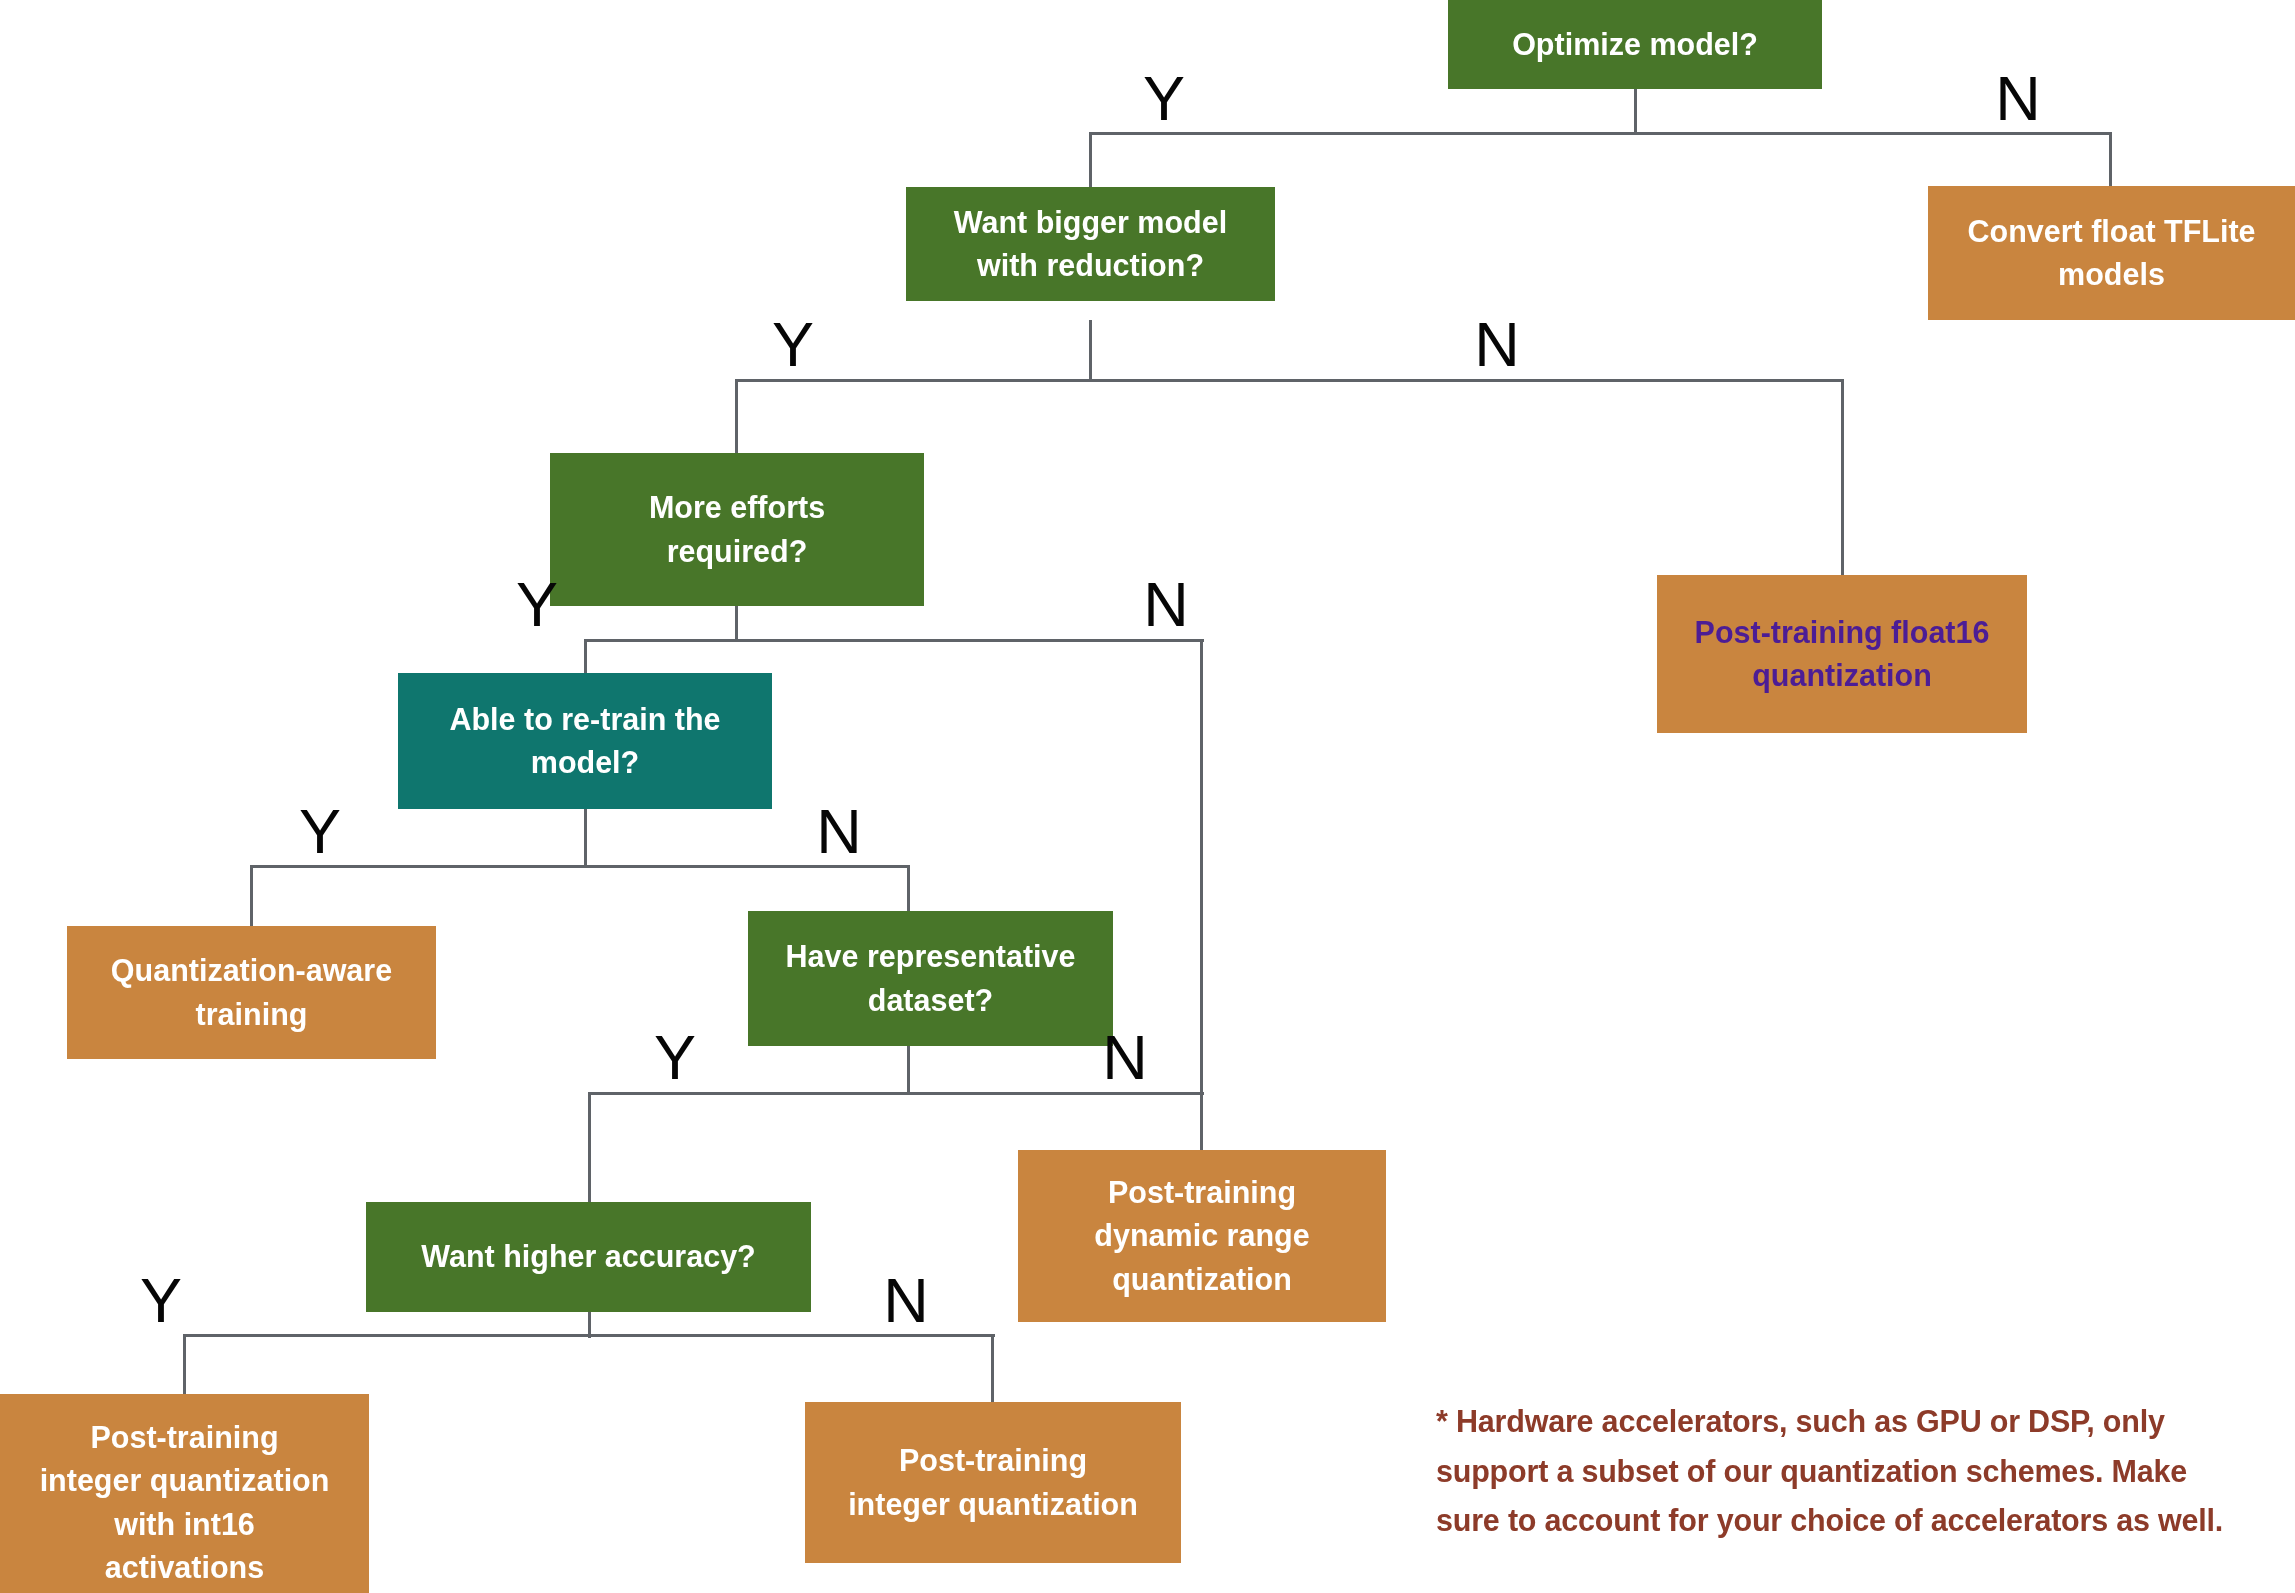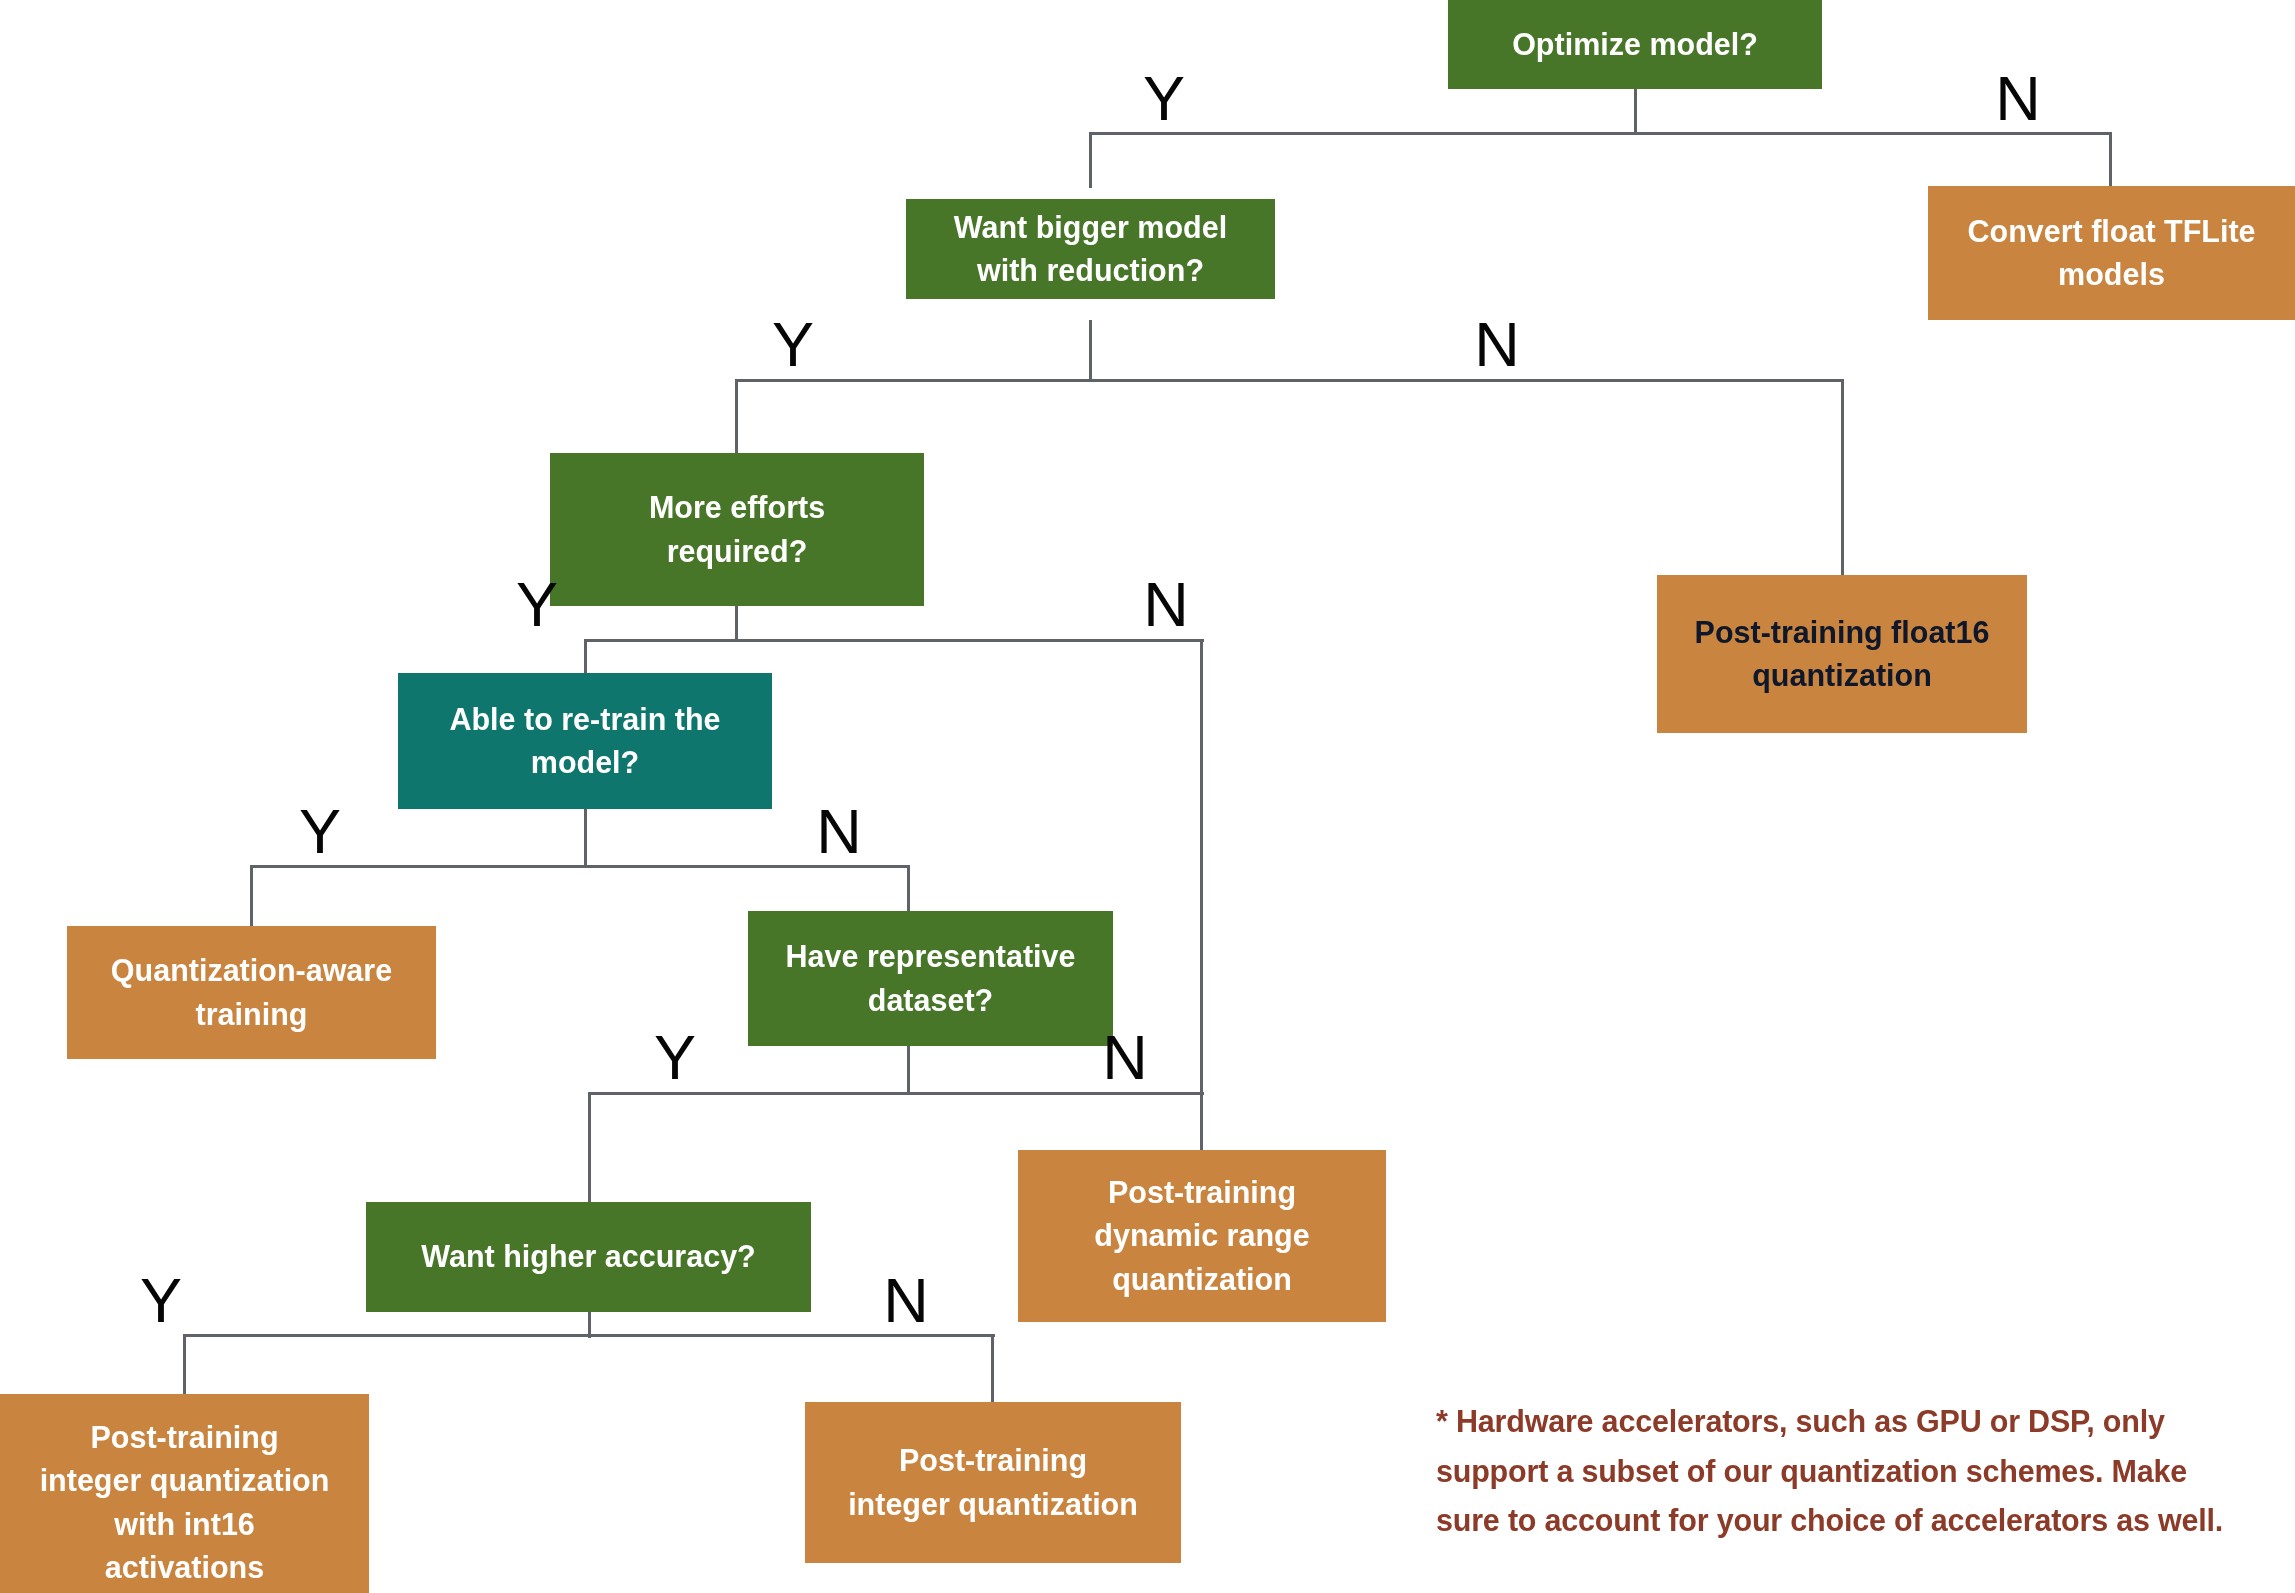--- a/index.html
+++ b/index.html
@@ -67,33 +67,33 @@
       <div class="edge" style="background: rgb(95, 99, 104); left: 588px; top: 1092px; width: 3px; height: 111px;"></div>
       <div class="edge" style="background: rgb(95, 99, 104); left: 588px; top: 1311px; width: 3px; height: 26.6px;"></div>
       <div class="edge" style="background: rgb(95, 99, 104); left: 183px; top: 1334px; width: 812px; height: 3px;"></div>
       <div class="edge" style="background: rgb(95, 99, 104); left: 183px; top: 1334px; width: 3px; height: 61px;"></div>
       <div class="edge" style="background: rgb(95, 99, 104); left: 991px; top: 1334px; width: 3px; height: 69px;"></div>
     </div>
   <div id="nodes-layer">
       <div class="node decision" style="left: 1448px; top: 0px; width: 374px; height: 89px; background: rgb(72, 118, 41); color: rgb(255, 255, 255);">
         <div class="node-line">Optimize model?</div>
       </div>
-      <div class="node decision" style="left: 906px; top: 199px; width: 369px; height: 100px; background: rgb(72, 118, 41); color: rgb(255, 255, 255);">
+      <div class="node decision" style="left: 906px; top: 187px; width: 369px; height: 114px; background: rgb(72, 118, 41); color: rgb(255, 255, 255);">
         <div class="node-line">Want bigger model</div>
         <div class="node-line">with reduction?</div>
       </div>
       <div class="node outcome" style="left: 1928px; top: 186px; width: 367px; height: 134px; background: rgb(201, 133, 63); color: rgb(255, 255, 255);">
         <div class="node-line">Convert float TFLite</div>
         <div class="node-line">models</div>
       </div>
       <div class="node decision" style="left: 550px; top: 453px; width: 374px; height: 153px; background: rgb(72, 118, 41); color: rgb(255, 255, 255);">
         <div class="node-line">More efforts</div>
         <div class="node-line">required?</div>
       </div>
-      <div class="node outcome" style="left: 1657px; top: 575px; width: 370px; height: 158px; background: rgb(201, 133, 63); color: #0f172a;">
+      <div class="node outcome" style="left: 1657px; top: 575px; width: 370px; height: 158px; background: rgb(201, 133, 63); color: #4c1d95;">
         <div class="node-line">Post-training float16</div>
         <div class="node-line">quantization</div>
       </div>
       <div class="node decision" style="left: 398px; top: 673px; width: 374px; height: 136px; background: #0f766e; color: rgb(255, 255, 255);">
         <div class="node-line">Able to re-train the</div>
         <div class="node-line">model?</div>
       </div>
       <div class="node outcome" style="left: 67px; top: 926px; width: 369px; height: 133px; background: rgb(201, 133, 63); color: rgb(255, 255, 255);">
         <div class="node-line">Quantization-aware</div>
         <div class="node-line">training</div>

